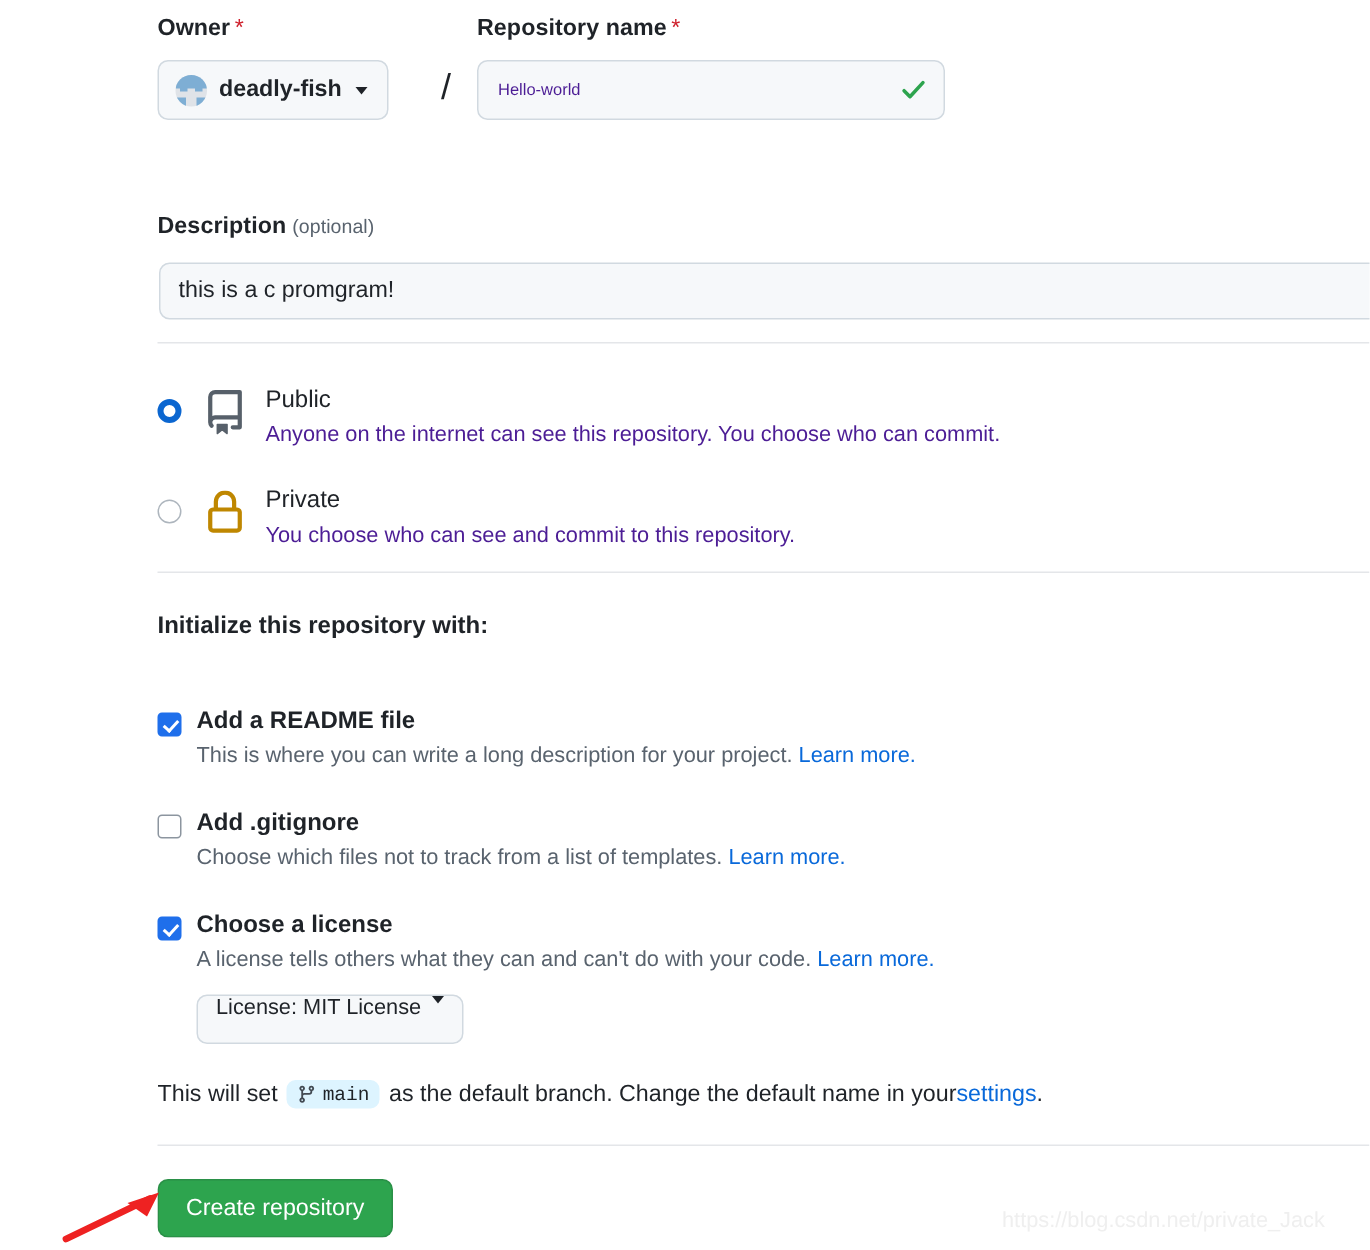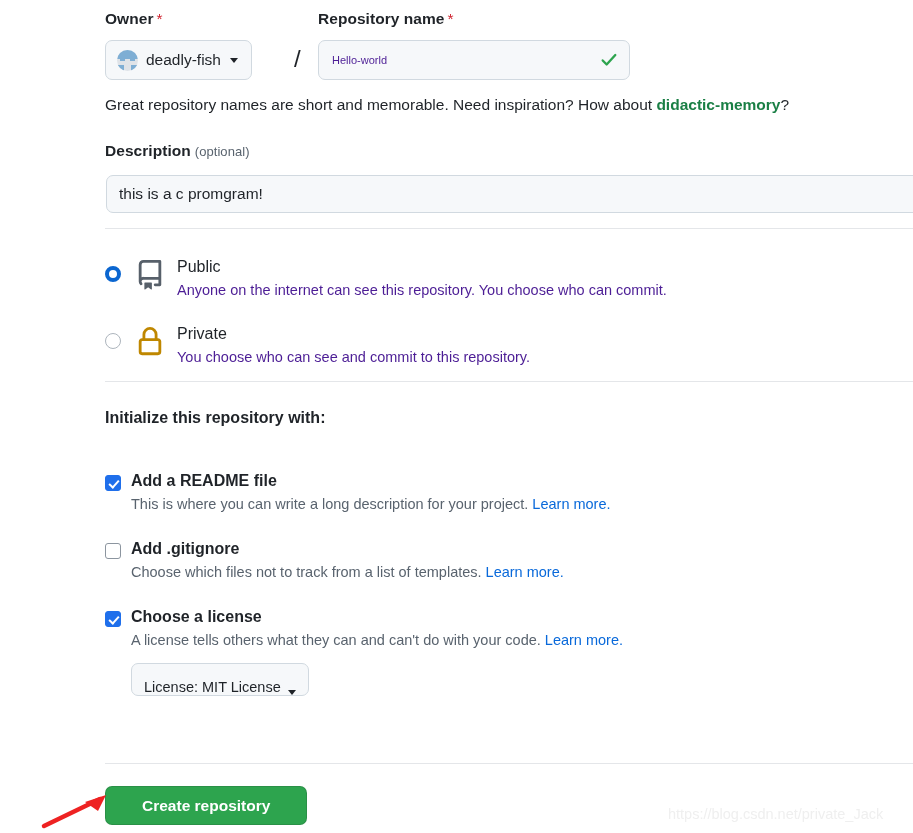--- a/index.html
+++ b/index.html
@@ -62,21 +62,21 @@
     display: flex;
     align-items: center;
     gap: 8px;
     height: 40px;
     box-sizing: border-box;
     padding: 0 13px 0 11px;
     background: #f6f8fa;
     border: 1px solid #d1d9e0;
     border-radius: 7px;
     font-size: 15.5px;
-    font-weight: 400;
+    font-weight: 700;
     color: #1f2328;
     cursor: pointer;
     white-space: nowrap;
   }
   .avatar {
     width: 21px; height: 21px;
     border-radius: 50%;
     background: #dfe3e8;
     position: relative;
     overflow: hidden;
@@ -266,21 +266,21 @@
     color: #59636e;
     white-space: nowrap;
   }
 
   .license-btn {
     position: absolute;
     left: 131px; top: 663px;
     height: 33px;
     box-sizing: border-box;
     display: flex;
-    align-items: flex-end;
+    align-items: flex-start;
     gap: 7px;
     padding: 0 12px;
     background: #f6f8fa;
     border: 1px solid #d1d9e0;
     border-radius: 7px;
     font-size: 14.5px;
     color: #1f2328;
     cursor: pointer;
     white-space: nowrap;
   }
@@ -313,30 +313,30 @@
     font-size: 13px;
     color: #1f2328;
   }
 
   
   .create-btn {
     position: absolute;
     left: 105px; top: 786px;
     height: 39px;
     box-sizing: border-box;
-    padding: 0 36px;
+    padding: 0 18px;
     display: flex;
     align-items: center;
     justify-content: center;
     background: #2da44e;
     border: 1px solid rgba(27,31,36,0.15);
     border-radius: 7px;
     color: #ffffff;
     font-size: 15.5px;
-    font-weight: 700;
+    font-weight: 400;
     cursor: pointer;
     white-space: nowrap;
   }
 
   
   .arrow-anno {
     position: absolute;
     left: 40px; top: 793px;
     width: 80px; height: 40px;
     pointer-events: none;
@@ -379,23 +379,20 @@
       <span>Repository name</span><span class="req-star">*</span>
     </div>
     <div class="repo-input-wrap">
       <input class="repo-input" type="text" value="Hello-world" style="">
       <svg class="check-ok" viewBox="0 0 20 20">
         <path d="M3 10.5 L7.4 15 L17 4.5" fill="none" stroke="#2da44e" stroke-width="2.6" stroke-linecap="round" stroke-linejoin="round"></path>
       </svg>
     </div>
   </div>
 
-  <div class="hint">
-    <span>Great repository names are short and memorable. Need inspiration? How about </span><span class="link-green">didactic-memory</span><span>?</span>
-  </div>
 
   <div class="field-label desc-label">
     <span>Description</span><span class="optional">(optional)</span>
   </div>
   <input class="desc-input" type="text" value="this is a c promgram!" style="">
 
   <div class="divider" style="top:228px;"></div>
 
   <div class="vis-row" style="top:258px;">
     <span class="radio checked"></span>
@@ -441,20 +438,32 @@
     <div class="opt-sub">
       <span>A license tells others what they can and can't do with your code. </span><span class="link">Learn more.</span>
     </div>
   </div>
 
   <div class="license-btn">
     <span>License: MIT License</span>
     <span class="caret-sm"></span>
   </div>
 
+  <div class="branch-line">
+    <span>This will set</span>
+    <span class="branch-badge">
+      <svg width="13" height="13" viewBox="0 0 16 16">
+        <path d="M9.5 3.25a2.25 2.25 0 1 1 3 2.122V6A2.5 2.5 0 0 1 10 8.5H6a1 1 0 0 0-1 1v1.128a2.251 2.251 0 1 1-1.5 0V5.372a2.25 2.25 0 1 1 1.5 0v1.836A2.493 2.493 0 0 1 6 7h4a1 1 0 0 0 1-1v-.628A2.25 2.25 0 0 1 9.5 3.25Zm-6 0a.75.75 0 1 0 1.5 0 .75.75 0 0 0-1.5 0Zm8.25-.75a.75.75 0 1 0 0 1.5.75.75 0 0 0 0-1.5ZM4.25 12a.75.75 0 1 0 0 1.5.75.75 0 0 0 0-1.5Z" fill="#424a53"></path>
+      </svg>
+      <span>main</span>
+    </span>
+    <span>as the default branch. Change the default name in your </span>
+      <span class="link">settings</span>
+      <span>.</span>
+  </div>
 
   <div class="divider" style="top:763px;"></div>
 
   <div class="create-btn">Create repository</div>
 
   <svg class="arrow-anno" viewBox="0 0 80 40">
     <path d="M4 33 L60 6" stroke="#ee2222" stroke-width="4.5" stroke-linecap="round" fill="none"></path>
     <path d="M66 2 L45 9 L58 18 Z" fill="#ee2222"></path>
   </svg>
 

